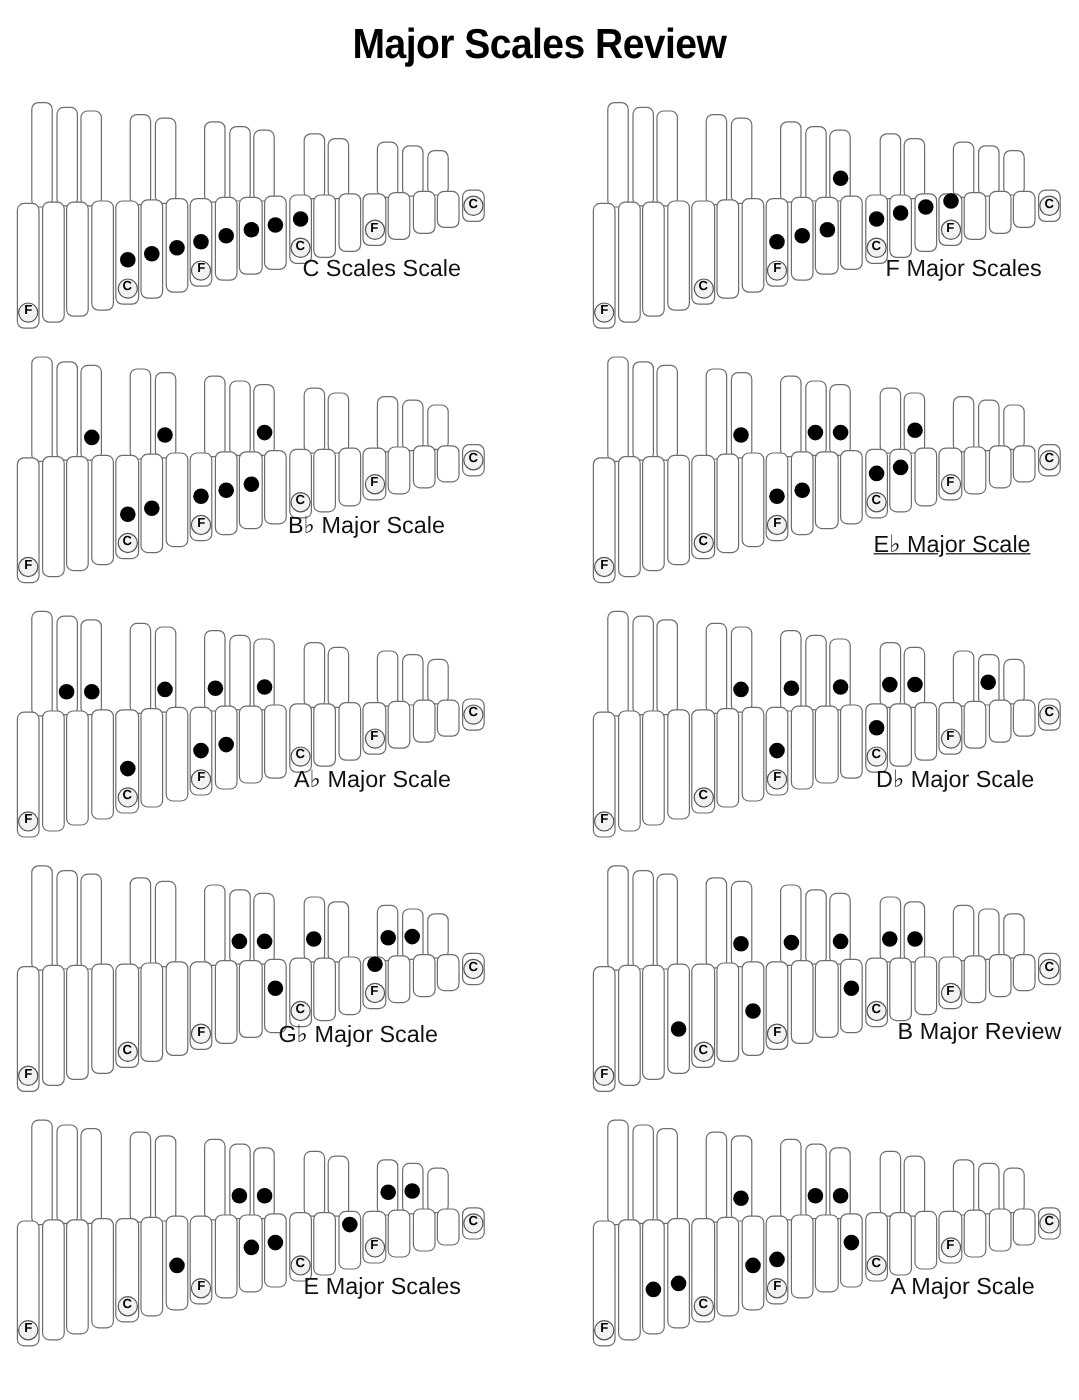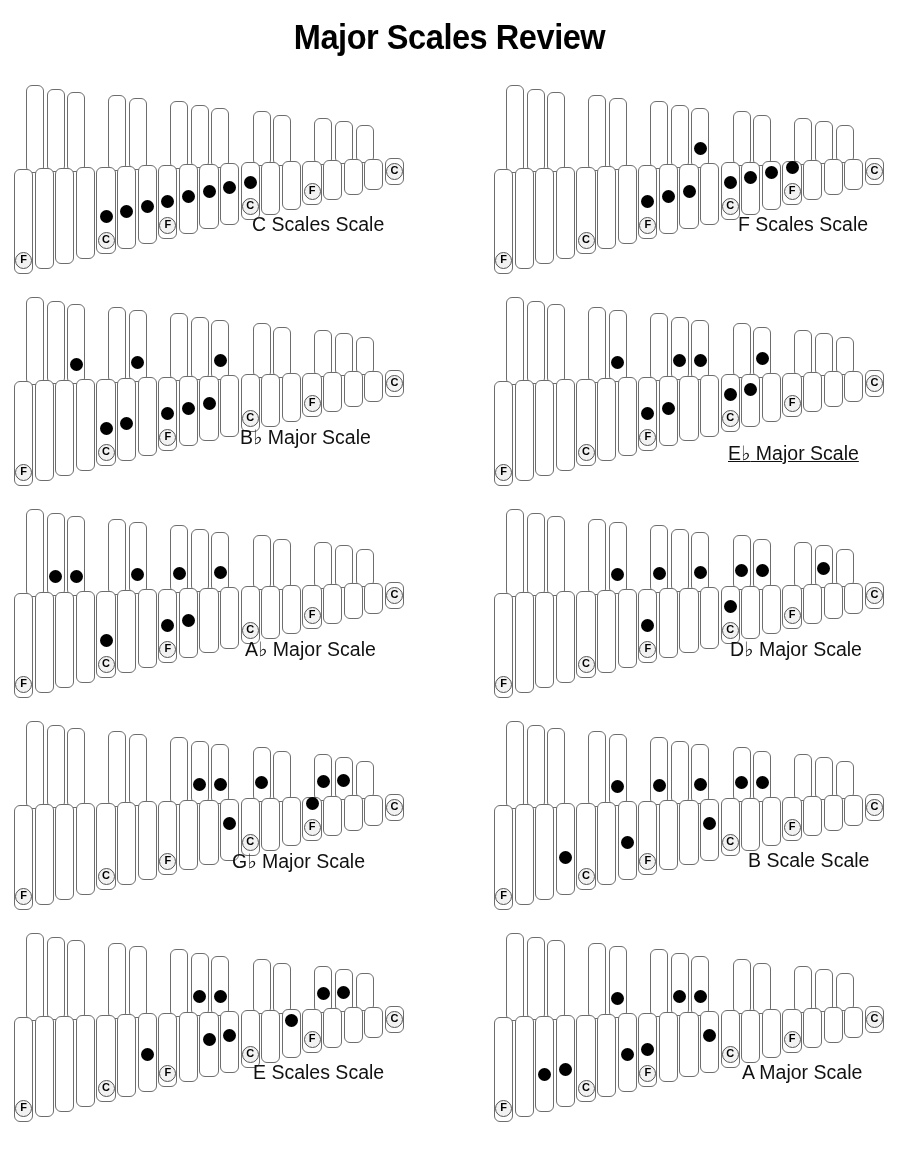--- a/index.html
+++ b/index.html
@@ -182,21 +182,21 @@
         <div class="dot" style="width: 13px; height: 13px; left: 284.9px; top: 100.7px;"></div>
         <div class="key white" style="left: 302.4px; top: 95.6px; width: 19.2px; height: 44.1px;"></div>
         <div class="marker" style="left: 303.5px; top: 117.7px;">F</div>
         <div class="dot" style="width: 13px; height: 13px; left: 305.5px; top: 95.7px;"></div>
         <div class="key white" style="left: 323px; top: 95px; width: 19.2px; height: 39.8px;"></div>
         <div class="key white" style="left: 343.6px; top: 94.4px; width: 19.2px; height: 35.4px;"></div>
         <div class="key white" style="left: 364.2px; top: 93.8px; width: 19.2px; height: 31.1px;"></div>
         <div class="key white" style="left: 384.8px; top: 93.2px; width: 19.2px; height: 26.7px;"></div>
         <div class="marker" style="left: 385.9px; top: 97.9px;">C</div>
       </div>
-      <div class="scale-label" style="left: 258px; top: 148px;">F Scales Scale</div>
+      <div class="scale-label" style="left: 258px; top: 148px;">F Major Scales</div>
     </div>
     <div class="scale-card" style="left: 0px; top: 212px;">
       <div class="kb">
         <div class="key black" style="left: 25.9px; top: 20px; width: 18px; height: 88px;"></div>
         <div class="key black" style="left: 46.5px; top: 23.5px; width: 18px; height: 83.9px;"></div>
         <div class="key black" style="left: 67.1px; top: 27px; width: 18px; height: 79.8px;"></div>
         <div class="dot" style="width: 13px; height: 13px; left: 69.6px; top: 80.8px;"></div>
         <div class="key black" style="left: 108.3px; top: 29.9px; width: 18px; height: 75.7px;"></div>
         <div class="key black" style="left: 128.9px; top: 33.4px; width: 18px; height: 71.6px;"></div>
         <div class="dot" style="width: 13px; height: 13px; left: 131.4px; top: 79px;"></div>
@@ -487,21 +487,21 @@
         <div class="key white" style="left: 261.2px; top: 96.8px; width: 19.2px; height: 52.8px;"></div>
         <div class="key white" style="left: 281.8px; top: 96.2px; width: 19.2px; height: 48.5px;"></div>
         <div class="key white" style="left: 302.4px; top: 95.6px; width: 19.2px; height: 44.1px;"></div>
         <div class="marker" style="left: 303.5px; top: 117.7px;">F</div>
         <div class="key white" style="left: 323px; top: 95px; width: 19.2px; height: 39.8px;"></div>
         <div class="key white" style="left: 343.6px; top: 94.4px; width: 19.2px; height: 35.4px;"></div>
         <div class="key white" style="left: 364.2px; top: 93.8px; width: 19.2px; height: 31.1px;"></div>
         <div class="key white" style="left: 384.8px; top: 93.2px; width: 19.2px; height: 26.7px;"></div>
         <div class="marker" style="left: 385.9px; top: 97.9px;">C</div>
       </div>
-      <div class="scale-label" style="left: 268px; top: 148px;">B Scale Scale</div>
+      <div class="scale-label" style="left: 268px; top: 148px;">B Major Review</div>
     </div>
     <div class="scale-card" style="left: 0px; top: 848px;">
       <div class="kb">
         <div class="key black" style="left: 25.9px; top: 20px; width: 18px; height: 88px;"></div>
         <div class="key black" style="left: 46.5px; top: 23.5px; width: 18px; height: 83.9px;"></div>
         <div class="key black" style="left: 67.1px; top: 27px; width: 18px; height: 79.8px;"></div>
         <div class="key black" style="left: 108.3px; top: 29.9px; width: 18px; height: 75.7px;"></div>
         <div class="key black" style="left: 128.9px; top: 33.4px; width: 18px; height: 71.6px;"></div>
         <div class="key black" style="left: 170.1px; top: 36.3px; width: 18px; height: 67.5px;"></div>
         <div class="key black" style="left: 190.7px; top: 39.8px; width: 18px; height: 63.4px;"></div>
@@ -538,21 +538,21 @@
         <div class="key white" style="left: 281.8px; top: 96.2px; width: 19.2px; height: 48.5px;"></div>
         <div class="dot" style="width: 13px; height: 13px; left: 284.9px; top: 100.7px;"></div>
         <div class="key white" style="left: 302.4px; top: 95.6px; width: 19.2px; height: 44.1px;"></div>
         <div class="marker" style="left: 303.5px; top: 117.7px;">F</div>
         <div class="key white" style="left: 323px; top: 95px; width: 19.2px; height: 39.8px;"></div>
         <div class="key white" style="left: 343.6px; top: 94.4px; width: 19.2px; height: 35.4px;"></div>
         <div class="key white" style="left: 364.2px; top: 93.8px; width: 19.2px; height: 31.1px;"></div>
         <div class="key white" style="left: 384.8px; top: 93.2px; width: 19.2px; height: 26.7px;"></div>
         <div class="marker" style="left: 385.9px; top: 97.9px;">C</div>
       </div>
-      <div class="scale-label" style="left: 253px; top: 148px;">E Scales Scale</div>
+      <div class="scale-label" style="left: 253px; top: 148px;">E Major Scales</div>
     </div>
     <div class="scale-card" style="left: 480px; top: 848px;">
       <div class="kb">
         <div class="key black" style="left: 25.9px; top: 20px; width: 18px; height: 88px;"></div>
         <div class="key black" style="left: 46.5px; top: 23.5px; width: 18px; height: 83.9px;"></div>
         <div class="key black" style="left: 67.1px; top: 27px; width: 18px; height: 79.8px;"></div>
         <div class="key black" style="left: 108.3px; top: 29.9px; width: 18px; height: 75.7px;"></div>
         <div class="key black" style="left: 128.9px; top: 33.4px; width: 18px; height: 71.6px;"></div>
         <div class="dot" style="width: 13px; height: 13px; left: 131.4px; top: 79px;"></div>
         <div class="key black" style="left: 170.1px; top: 36.3px; width: 18px; height: 67.5px;"></div>

